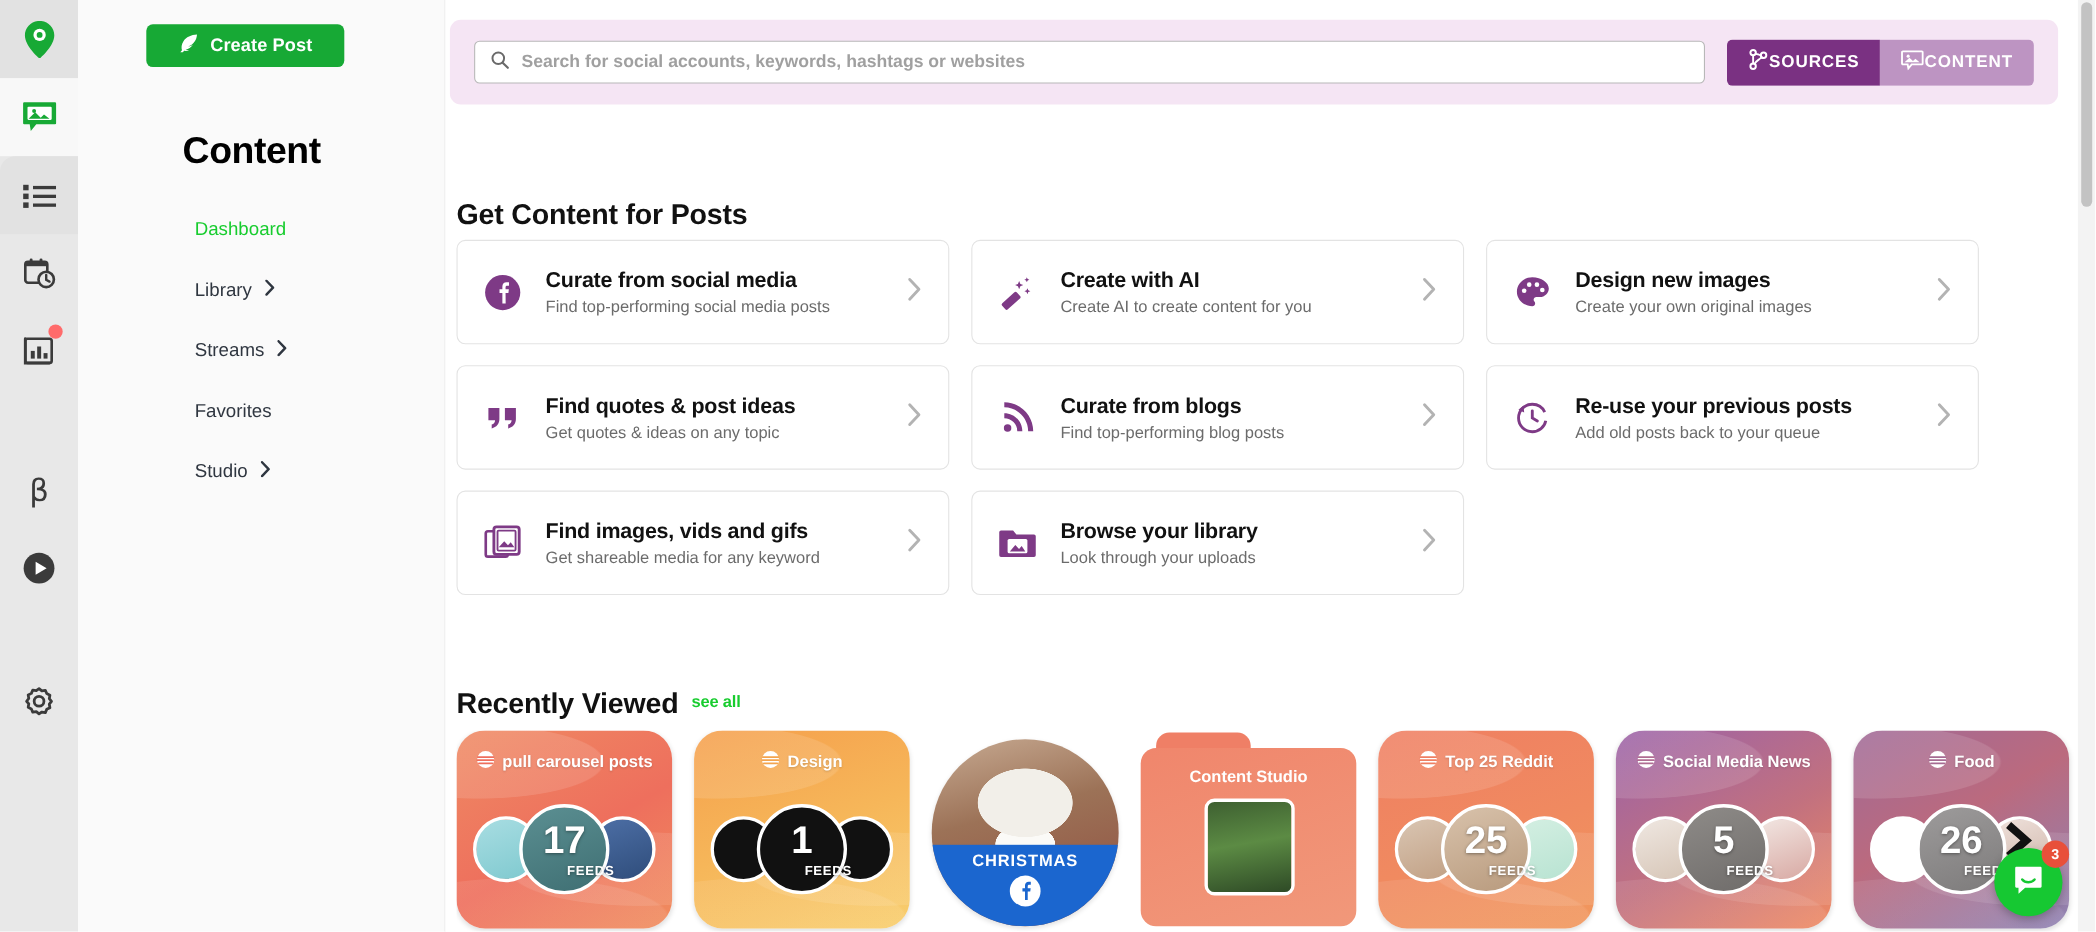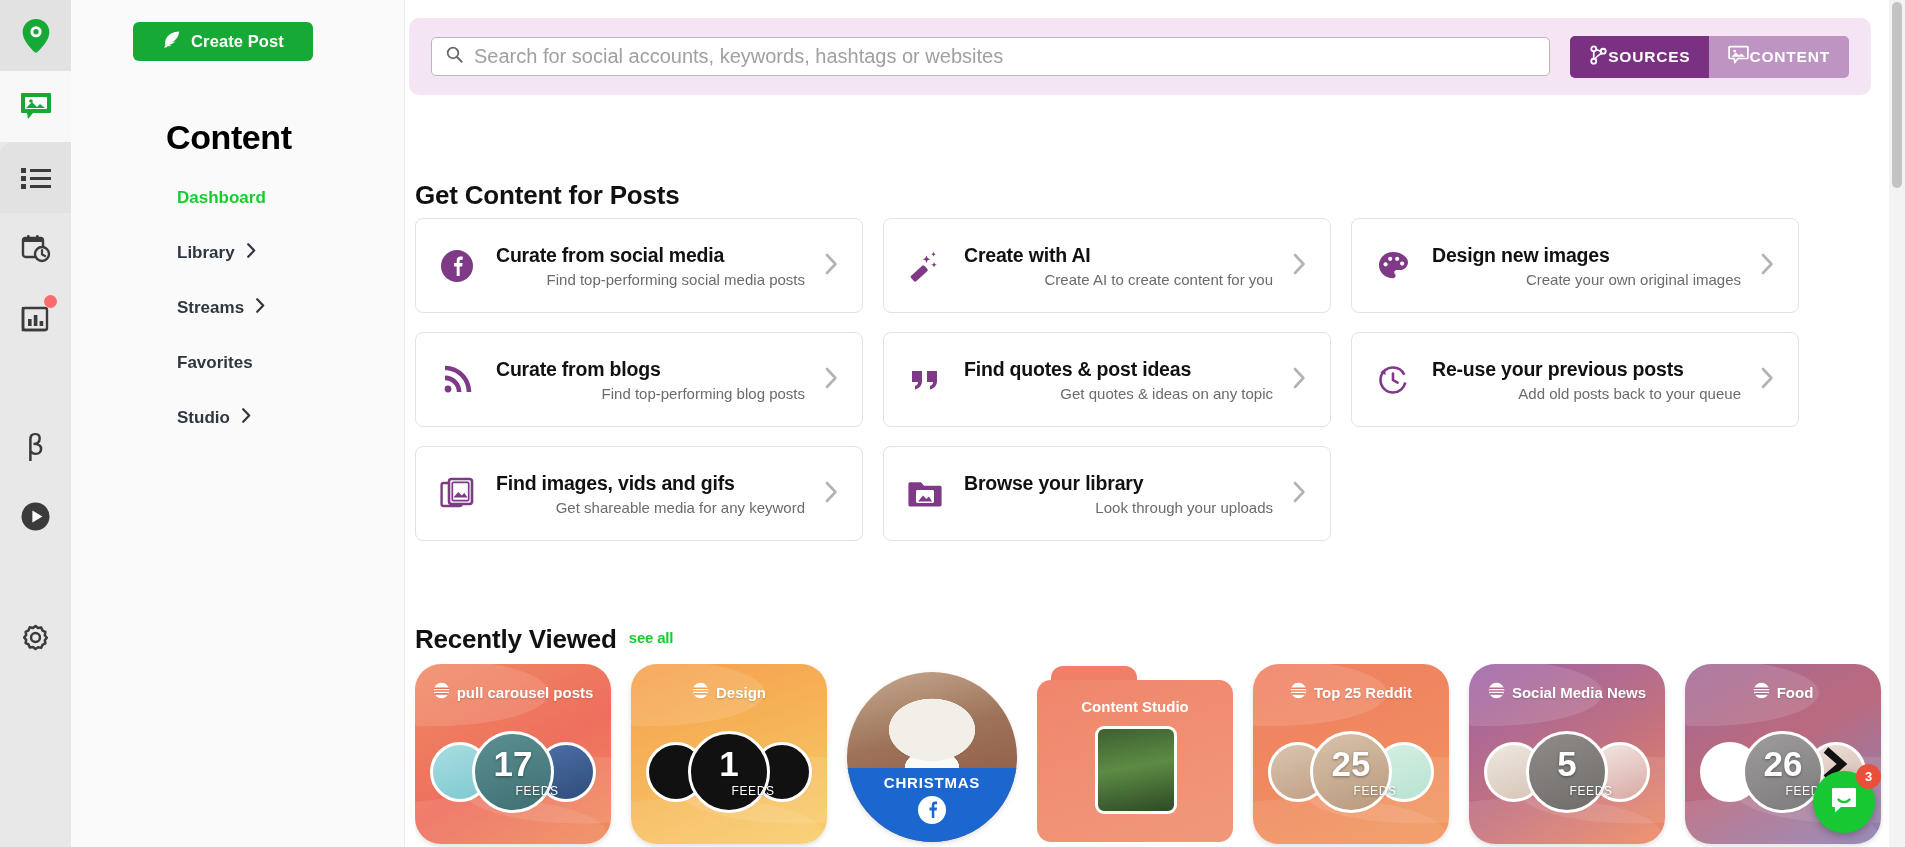--- a/index.html
+++ b/index.html
@@ -47,23 +47,23 @@
     font-size: 16.5px; font-weight: bold; cursor: pointer;
     letter-spacing: .1px;
   }
   .nav-title {
     position: absolute; left: 95px; top: 118px;
     font-size: 34px; font-weight: bold; color: #000;
     letter-spacing: -0.4px;
   }
   .nav-list { position: absolute; left: 0; top: 188px; width: 334px; }
   .nav-item {
-    display: flex; align-items: flex-start; gap: 12px;
+    display: flex; align-items: flex-end; gap: 12px;
     height: 31px; padding-left: 106px; margin-bottom: 24px;
-    font-size: 17px; font-weight: bold; color: #2f3640;
+    font-size: 17px; font-weight: normal; color: #2f3640;
     cursor: pointer;
   }
   .nav-item.active { color: #17cc2e; }
   .nav-chev { color:#2f3640; }
 
   
   .main {
     flex: 1 1 auto; height: 847px; background: #fff;
     position: relative; overflow: hidden;
   }
@@ -76,23 +76,24 @@
     display: flex; align-items: center; padding: 0 22px;
   }
   .search-box {
     flex: 1 1 auto; height: 39px; background: #fff;
     border: 1px solid #b8b8b8; border-radius: 5px;
     display: flex; align-items: center; gap: 11px; padding: 0 14px;
     margin-right: 20px;
   }
   .search-box input {
     border: none; outline: none; flex: 1 1 auto;
-    font-size: 20px; color: #a16207;
+    font-size: 16px; color: #a16207;
     font-family: "Liberation Sans", sans-serif;
     background: transparent;
+    font-weight: bold;
   }
   .search-box input::placeholder { color: #a0a0a0; }
   .seg-group { display: flex; border-radius: 5px; overflow: hidden; }
   .seg {
     display: flex; align-items: center; gap: 0;
     height: 42px; padding: 0 19px; cursor: pointer;
     font-size: 15.5px; font-weight: bold; color: #fff;
     letter-spacing: .8px;
   }
   .seg.sel { background: #7a3182; }
@@ -117,21 +118,21 @@
   }
   .ccard {
     height: 95px; background: #fff;
     border: 1px solid #e3e3e3; border-radius: 8px;
     display: flex; align-items: center; padding: 0 17px 0 22px;
     cursor: pointer; gap: 20px;
   }
   .ccard .ic { flex: 0 0 38px; width: 38px; height: 38px; display:flex; align-items:center; justify-content:center; }
   .ccard .txt { flex: 1 1 auto; }
   .ccard .t1 { font-size: 19.5px; font-weight: bold; color: #111; letter-spacing: -0.2px; }
-  .ccard .t2 { font-size: 15px; color: #6b6b6b; margin-top: 4px; text-align: right; }
+  .ccard .t2 { font-size: 15px; color: #6b6b6b; margin-top: 4px; }
   .ccard .chev { flex: 0 0 20px; color: #b0b0b0; }
 
   
   .rv-strip {
     position: absolute; left: 10px; top: 664px;
     width: 1495px; height: 186px;
     display: flex; gap: 20px; overflow: hidden;
   }
   .rv-tile {
     flex: 0 0 196px; height: 180px; border-radius: 26px;
@@ -154,21 +155,21 @@
     width: 60px; height: 60px; border-radius: 50%;
     border: 3px solid #fff; background-size: cover; background-position: center;
     margin: 0 -9px;
   }
   .av.big {
     width: 82px; height: 82px; z-index: 2;
     display: flex; flex-direction: column; align-items: center; justify-content: center;
     color: #fff;
   }
   .av.big .num { font-size: 35px; font-weight: bold; line-height: 1; text-shadow: 0 1px 3px rgba(0,0,0,.4); }
-  .av.big .fds { font-size: 12px; font-weight: normal; letter-spacing: .6px; margin-top: 3px; text-shadow: 0 1px 3px rgba(0,0,0,.4); padding-left: 48px; }
+  .av.big .fds { font-size: 12px; font-weight: bold; letter-spacing: .6px; margin-top: 3px; text-shadow: 0 1px 3px rgba(0,0,0,.4); padding-left: 48px; }
   .rv-wave::after{
     content:""; position:absolute; inset:0;
     background:
       radial-gradient(120% 38% at 10% 16%, rgba(255,255,255,.12) 0 48%, transparent 49%),
       radial-gradient(130% 40% at 85% 70%, rgba(255,255,255,.10) 0 46%, transparent 47%),
       radial-gradient(150% 45% at 30% 95%, rgba(255,255,255,.09) 0 45%, transparent 46%);
     z-index:1;
   }
   
   .rv-circle {
@@ -460,47 +461,47 @@
         </div>
         <span class="chev">
           <svg width="13" height="22" viewBox="0 0 13 22">
               <path d="M2 2l8.4 9L2 20" fill="none" stroke="#b3b3b3" stroke-width="2.6" stroke-linecap="round" stroke-linejoin="round"></path>
             </svg>
         </span>
       </div>
 
       <div class="ccard">
         <span class="ic">
+          <svg width="30" height="26" viewBox="0 0 30 26">
+              <path fill="#7e3a86" d="M2 4h10v10c0 4.3-2.6 7.4-7 8.6v-3.6c2-.8 3-2.1 3.1-4H2z"></path>
+              <path fill="#7e3a86" d="M17 4h10v10c0 4.3-2.6 7.4-7 8.6v-3.6c2-.8 3-2.1 3.1-4H17z"></path>
+            </svg>
+        </span>
+        <div class="txt">
+          <div class="t1">Find quotes &amp; post ideas</div>
+          <div class="t2">Get quotes &amp; ideas on any topic</div>
+        </div>
+        <span class="chev">
+          <svg width="13" height="22" viewBox="0 0 13 22">
+              <path d="M2 2l8.4 9L2 20" fill="none" stroke="#b3b3b3" stroke-width="2.6" stroke-linecap="round" stroke-linejoin="round"></path>
+            </svg>
+        </span>
+      </div>
+
+      <div class="ccard">
+        <span class="ic">
           <svg width="32" height="32" viewBox="0 0 32 32">
               <circle cx="7" cy="25" r="3.4" fill="#7e3a86"></circle>
               <path d="M4 16.2a11.8 11.8 0 0111.8 11.8h4.6C20.4 18.8 13 11.6 4 11.6z" fill="#7e3a86"></path>
               <path d="M4 6.3c12 0 21.7 9.7 21.7 21.7h4.6C30.3 13.6 18.6 1.7 4 1.7z" fill="#7e3a86"></path>
             </svg>
         </span>
         <div class="txt">
           <div class="t1">Curate from blogs</div>
           <div class="t2">Find top-performing blog posts</div>
-        </div>
-        <span class="chev">
-          <svg width="13" height="22" viewBox="0 0 13 22">
-              <path d="M2 2l8.4 9L2 20" fill="none" stroke="#b3b3b3" stroke-width="2.6" stroke-linecap="round" stroke-linejoin="round"></path>
-            </svg>
-        </span>
-      </div>
-
-      <div class="ccard">
-        <span class="ic">
-          <svg width="30" height="26" viewBox="0 0 30 26">
-              <path fill="#7e3a86" d="M2 4h10v10c0 4.3-2.6 7.4-7 8.6v-3.6c2-.8 3-2.1 3.1-4H2z"></path>
-              <path fill="#7e3a86" d="M17 4h10v10c0 4.3-2.6 7.4-7 8.6v-3.6c2-.8 3-2.1 3.1-4H17z"></path>
-            </svg>
-        </span>
-        <div class="txt">
-          <div class="t1">Find quotes &amp; post ideas</div>
-          <div class="t2">Get quotes &amp; ideas on any topic</div>
         </div>
         <span class="chev">
           <svg width="13" height="22" viewBox="0 0 13 22">
               <path d="M2 2l8.4 9L2 20" fill="none" stroke="#b3b3b3" stroke-width="2.6" stroke-linecap="round" stroke-linejoin="round"></path>
             </svg>
         </span>
       </div>
 
       <div class="ccard">
         <span class="ic">

